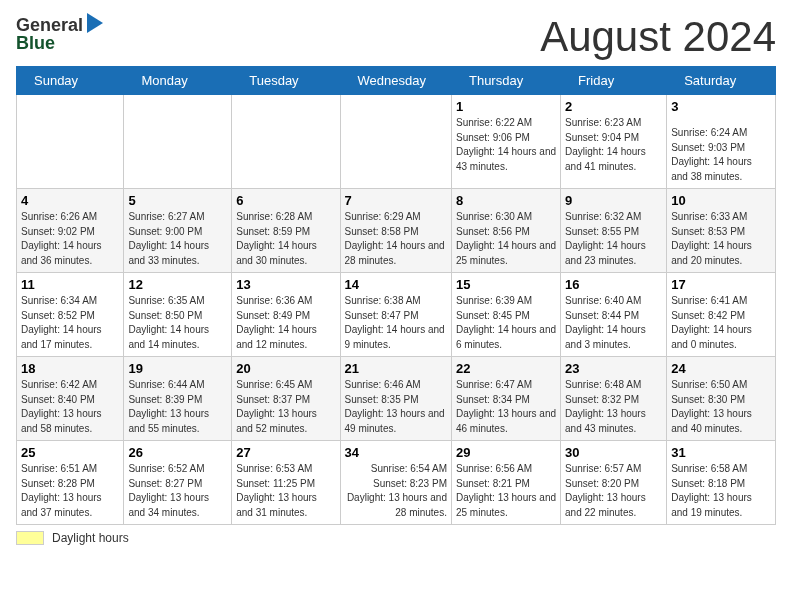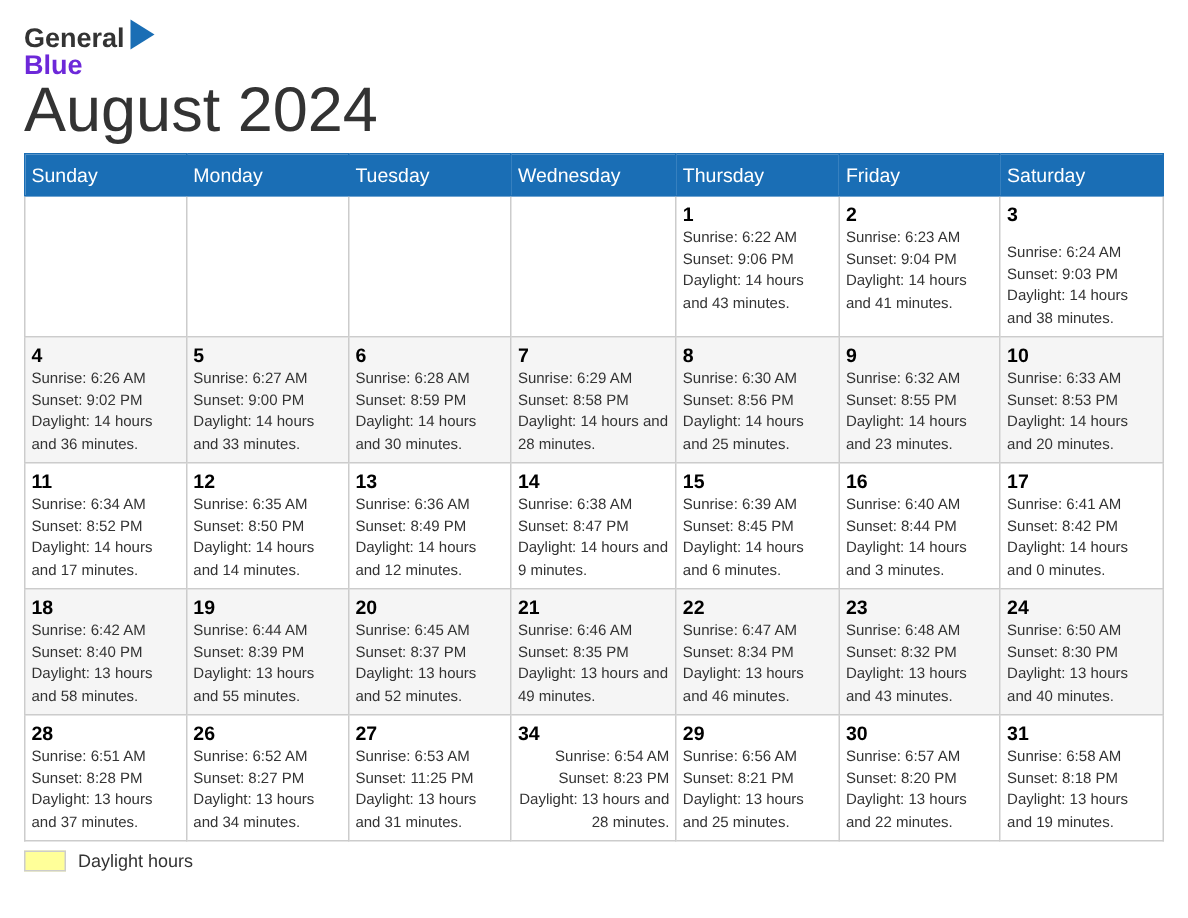--- a/index.html
+++ b/index.html
@@ -8,21 +8,20 @@
       background: #fff;
       width: 792px;
       min-height: 612px;
       padding: 16px;
     }
     .header {
       display: flex;
       justify-content: space-between;
       align-items: flex-start;
       margin-bottom: 8px;
-      flex-direction: column;
     }
     .logo {
       display: flex;
       flex-direction: column;
       line-height: 1;
     }
     .logo-top {
       display: flex;
       align-items: center;
       gap: 2px;
@@ -37,21 +36,21 @@
       height: 0;
       border-top: 10px solid transparent;
       border-bottom: 10px solid transparent;
       border-left: 16px solid #1a6eb5;
       margin-left: 2px;
       margin-top: -4px;
     }
     .logo-blue {
       font-size: 18px;
       font-weight: bold;
-      color: #6d28d9;
+      color: #14532d;
     }
     .title-area {
       text-align: center;
     }
     .month-title {
       font-size: 42px;
       font-weight: 300;
       color: #333;
       line-height: 1;
     }
@@ -61,21 +60,21 @@
       margin-top: 4px;
     }
     table {
       width: 100%;
       border-collapse: collapse;
       font-size: 11px;
     }
     thead tr th {
       background-color: #1a6eb5;
       color: #fff;
-      padding: 6px 4px;
+      padding: 6px 17px;
       text-align: left;
       font-size: 13px;
       font-weight: normal;
       border: 1px solid #1a6eb5;
     }
     tbody tr td {
       border: 1px solid #ccc;
       vertical-align: top;
       padding: 4px;
       width: 113px;
@@ -294,21 +293,21 @@
         </td>
         <td>
           <span class="day-number">24</span>
           <div class="day-info" style="white-space: pre-line;">Sunrise: 6:50 AM
 Sunset: 8:30 PM
 Daylight: 13 hours and 40 minutes.</div>
         </td>
       </tr>
       <tr>
         <td>
-          <span class="day-number">28</span>
+          <span class="day-number">25</span>
           <div class="day-info" style="white-space: pre-line;">Sunrise: 6:51 AM
 Sunset: 8:28 PM
 Daylight: 13 hours and 37 minutes.</div>
         </td>
         <td>
           <span class="day-number">26</span>
           <div class="day-info" style="white-space: pre-line;">Sunrise: 6:52 AM
 Sunset: 8:27 PM
 Daylight: 13 hours and 34 minutes.</div>
         </td>

